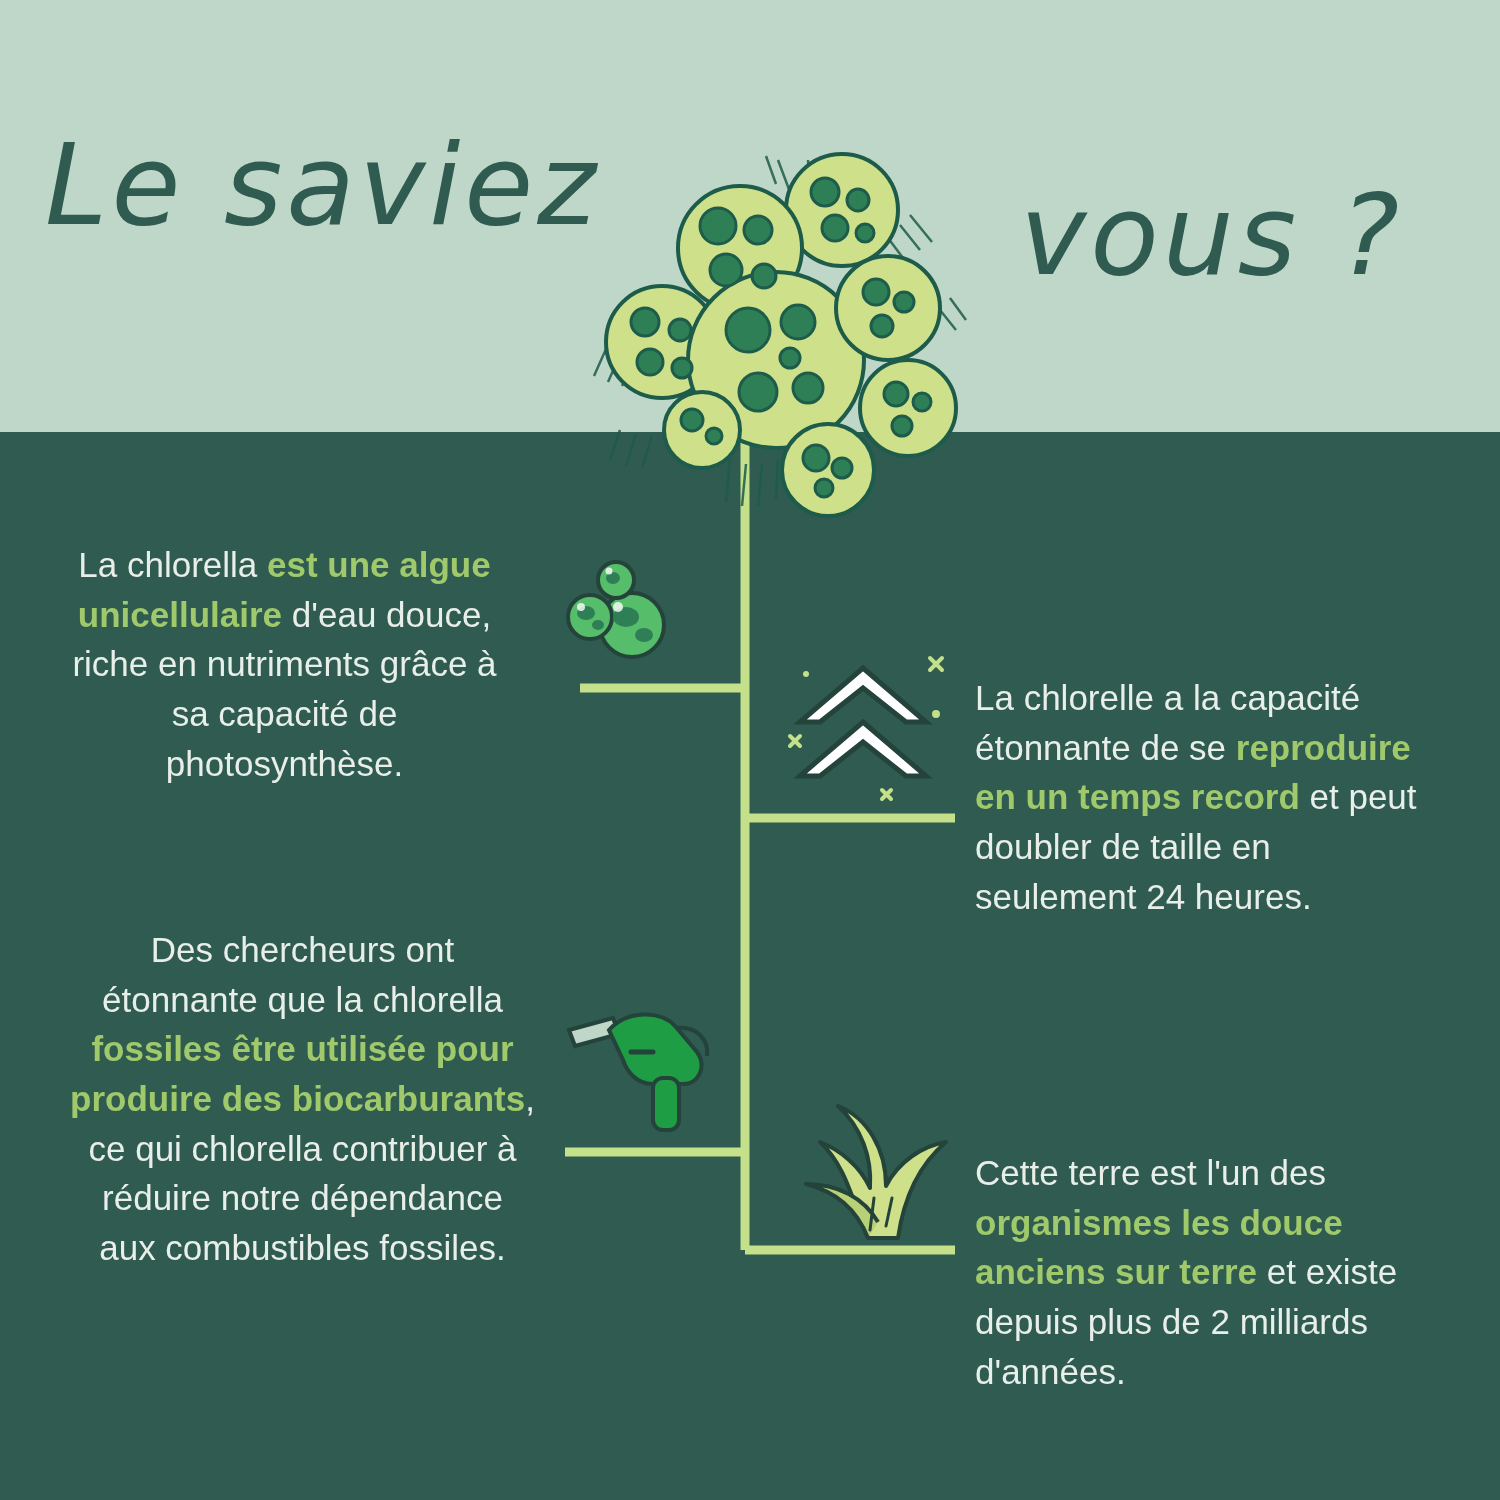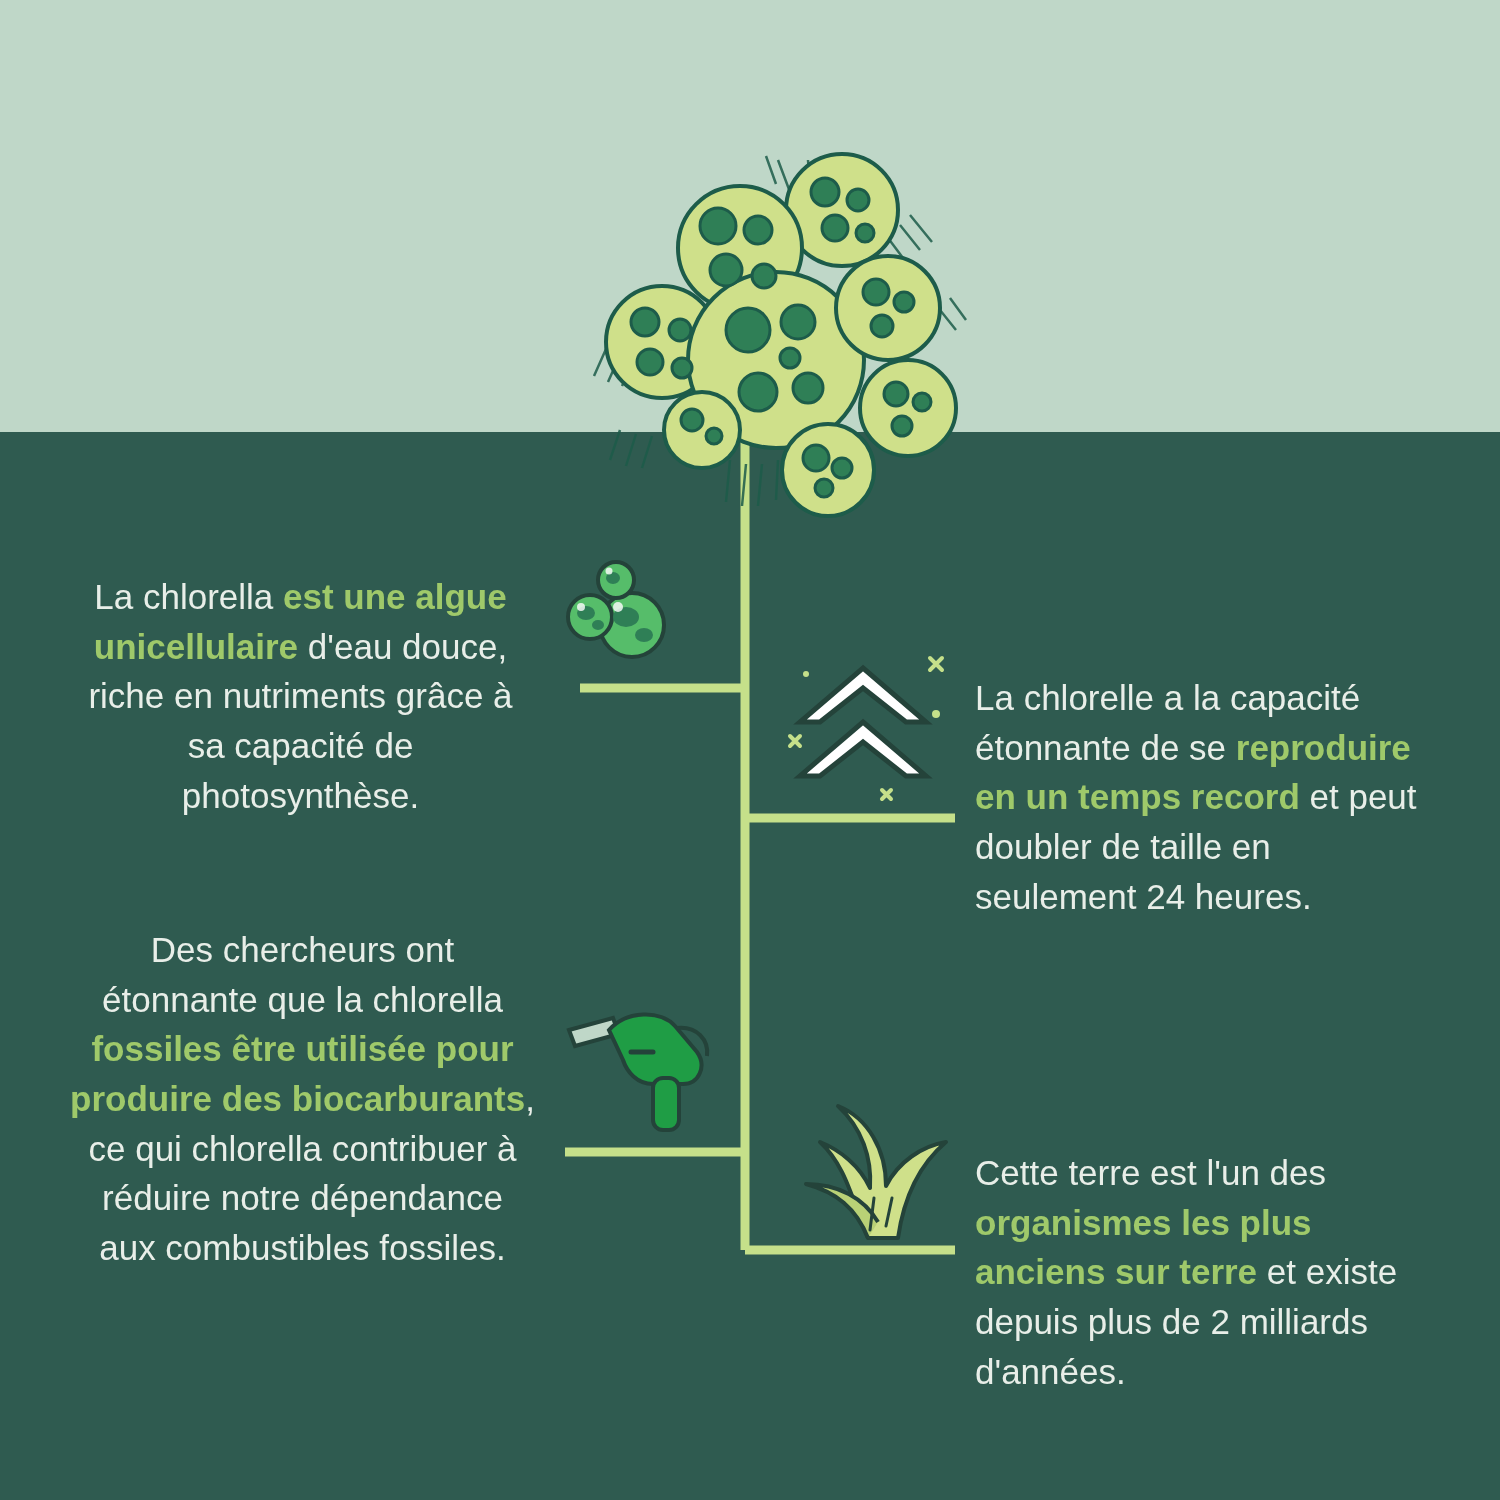--- a/index.html
+++ b/index.html
@@ -72,39 +72,43 @@
     color: #9fc96a;
     font-weight: bold;
   }
   .fact-left {
     text-align: center;
   }
   .fact-right {
     text-align: left;
     margin-top: 8px;
   }
-  #fact-1 { left: 68px;  top: 540px;  width: 465px; margin-top: 32px; }
+  #fact-1 { left: 52px;  top: 540px;  width: 465px; }
   #fact-2 { left: 975px; top: 665px;  width: 460px; }
   #fact-3 { left: 70px;  top: 925px;  width: 465px; }
   #fact-4 { left: 975px; top: 1140px; width: 470px; }
 
   
   .icon-box { position: absolute; }
   #icon-cells  { left: 560px; top: 555px;  width: 130px; height: 110px; }
   #icon-arrows { left: 778px; top: 640px;  width: 170px; height: 170px; }
   #icon-fuel   { left: 557px; top: 1000px; width: 165px; height: 140px; }
   #icon-seaweed{ left: 782px; top: 1080px; width: 175px; height: 165px; }
 </style>
 </head>
 <body>
 
 <div id="infographic">
 
   <div class="top-band"></div>
 
+  <div class="title">
+    <span class="t1">Le saviez</span>
+    <span class="t2">vous ?</span>
+  </div>
 
   <svg class="lines" viewBox="0 0 1500 1500">
     <path d="M745 400 L745 1250" stroke="#c5e08a" stroke-width="9" fill="none"></path>
     <path d="M745 688 L580 688" stroke="#c5e08a" stroke-width="9" fill="none"></path>
     <path d="M745 818 L955 818" stroke="#c5e08a" stroke-width="9" fill="none"></path>
     <path d="M745 1152 L565 1152" stroke="#c5e08a" stroke-width="9" fill="none"></path>
     <path d="M745 1250 L955 1250" stroke="#c5e08a" stroke-width="9" fill="none"></path>
     <circle cx="745" cy="688" r="0"></circle>
   </svg>
 
@@ -162,21 +166,21 @@
       </g>
     </g>
   </svg>
 
   <div class="fact fact-left" id="fact-1"><span>La chlorella </span><b>est une algue unicellulaire</b><span> d'eau douce, riche en nutriments grâce à sa capacité de photosynthèse.</span></div>
 
   <div class="fact fact-right" id="fact-2"><span>La chlorelle a la capacité étonnante de se </span><b>reproduire en un temps record</b><span> et peut doubler de taille en seulement 24 heures.</span></div>
 
   <div class="fact fact-left" id="fact-3"><span>Des chercheurs ont étonnante que la chlorella </span><b>fossiles être utilisée pour produire des biocarburants</b><span>, ce qui chlorella contribuer à réduire notre dépendance aux combustibles fossiles.</span></div>
 
-  <div class="fact fact-right" id="fact-4"><span>Cette terre est l'un des </span><b>organismes les plus anciens sur terre</b><span> et existe depuis plus de 2 milliards d'années.</span></div>
+  <div class="fact fact-right" id="fact-4"><span>Cette terre est l'un des </span><b>organismes les douce anciens sur terre</b><span> et existe depuis plus de 2 milliards d'années.</span></div>
 
   <div class="icon-box" id="icon-cells">
     <svg viewBox="0 0 130 110" width="130" height="110">
       <circle cx="72" cy="70" r="32" fill="#56bd6a" stroke="#24433a" stroke-width="4"></circle>
       <circle cx="30" cy="62" r="22" fill="#56bd6a" stroke="#24433a" stroke-width="4"></circle>
       <circle cx="56" cy="25" r="18" fill="#56bd6a" stroke="#24433a" stroke-width="4"></circle>
       <g fill="#2f7f56">
         <ellipse cx="66" cy="62" rx="13" ry="10"></ellipse>
         <ellipse cx="84" cy="80" rx="9" ry="7"></ellipse>
         <ellipse cx="26" cy="58" rx="9" ry="7"></ellipse>

